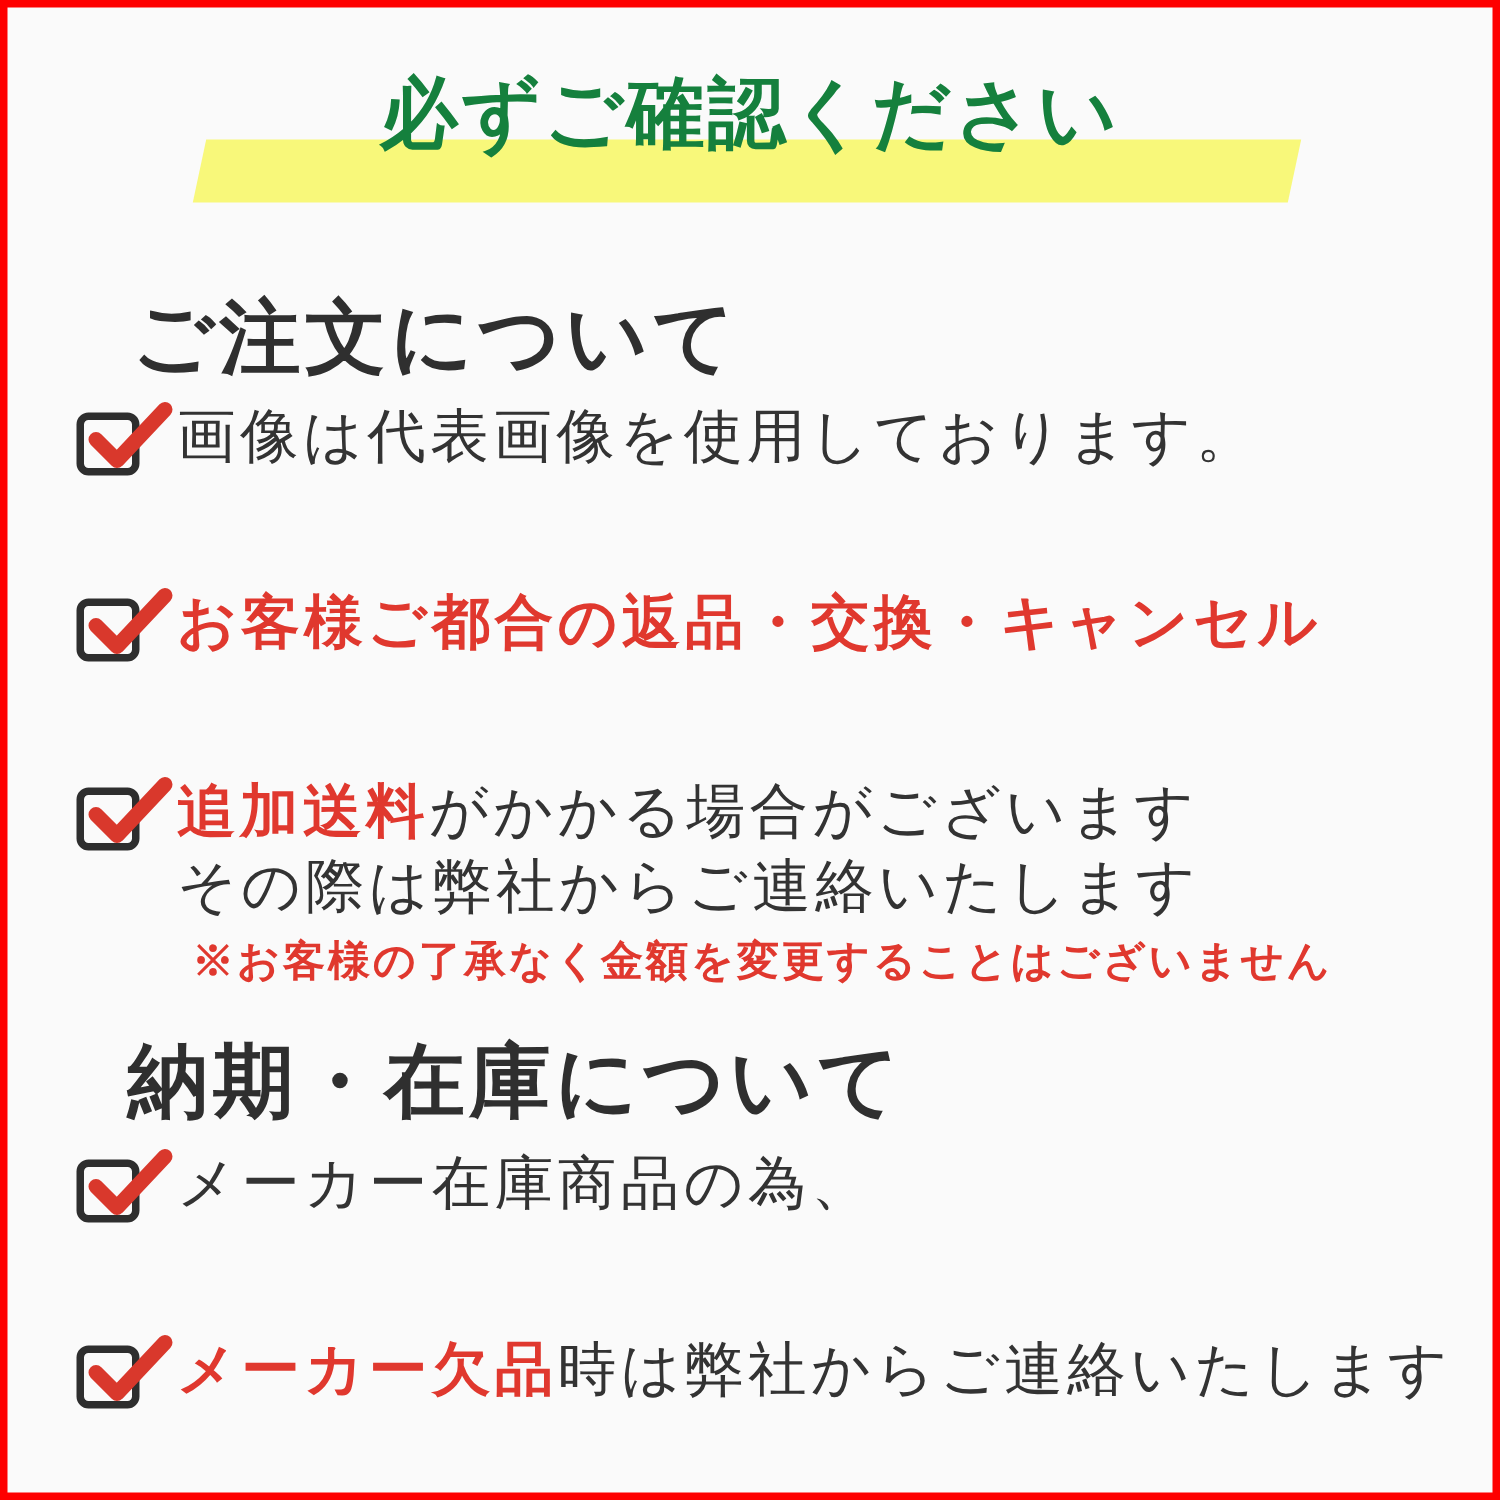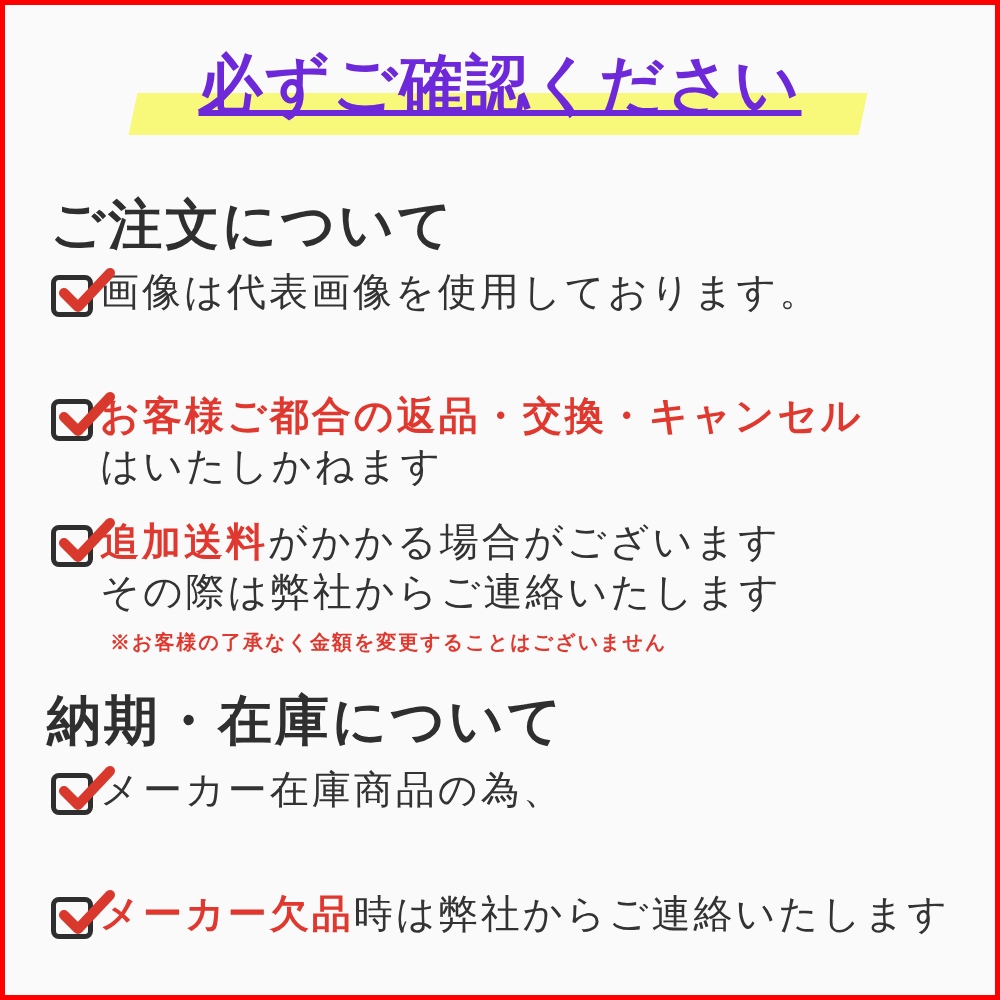--- a/index.html
+++ b/index.html
@@ -18,28 +18,29 @@
     width:730px; height:42px;
     background:#f8f87a;
     transform:skewX(-12deg);
   }
   .title-wrap {
     position:absolute; left:0; top:36px; width:100%;
     text-align:center;
   }
   .title-text {
     position:relative;
-    font-size:64px; font-weight:700;
-    letter-spacing:2px; color:#6d28d9;text-decoration:underline;
+    font-size:52px; font-weight:700;
+    letter-spacing:2px; color:#15803d;
   }
   .heading {
     position:absolute;
     font-size:54px; font-weight:600;
     letter-spacing:3px; color:#2f2f2f;
     white-space:nowrap;
+    margin-left:38px;
   }
   #heading-1 { left:45px; top:184px; }
   #heading-2 { left:42px; top:680px; }
   .item { position:absolute; left:46px; }
   #item-1 { top:262px; }
   #item-2 { top:386px; }
   #item-3 { top:512px; }
   #item-4 { top:760px; }
   #item-5 { top:884px; }
   .checkbox {
@@ -51,30 +52,30 @@
   .check-svg {
     position:absolute; left:2px; top:-12px;
     width:58px; height:46px;
     overflow:visible;
   }
   .check-svg polyline {
     fill:none; stroke:#d9382c; stroke-width:10;
     stroke-linecap:round; stroke-linejoin:round;
   }
   .item-text {
-    margin-left:49px;
+    margin-left:67px;
     font-size:39px; letter-spacing:3px;
     line-height:50px;
     white-space:nowrap;
     color:#333333;
   }
   .red { color:#e0382e; font-weight:700; }
   .note {
     margin-left:10px; margin-top:8px;
-    font-size:20px; letter-spacing:2px;
+    font-size:28px; letter-spacing:2px;
     line-height:34px;
     white-space:nowrap;
   }
 </style>
 </head>
 <body>
 
 <div class="title-band"></div>
 <div class="title-wrap">
   <span class="title-text">必ずご確認ください</span>
@@ -94,21 +95,20 @@
 </div>
 
 <div class="item" id="item-2">
   <span class="checkbox">
     <svg class="check-svg" viewBox="0 0 58 46">
         <polyline points="6,25 20,39 52,5"></polyline>
       </svg>
   </span>
   <div class="item-text">
     <div><span class="red">お客様ご都合の返品・交換・キャンセル</span></div>
-    <div><span>はいたしかねます</span></div>
   </div>
 </div>
 
 <div class="item" id="item-3">
   <span class="checkbox">
     <svg class="check-svg" viewBox="0 0 58 46">
         <polyline points="6,25 20,39 52,5"></polyline>
       </svg>
   </span>
   <div class="item-text">

